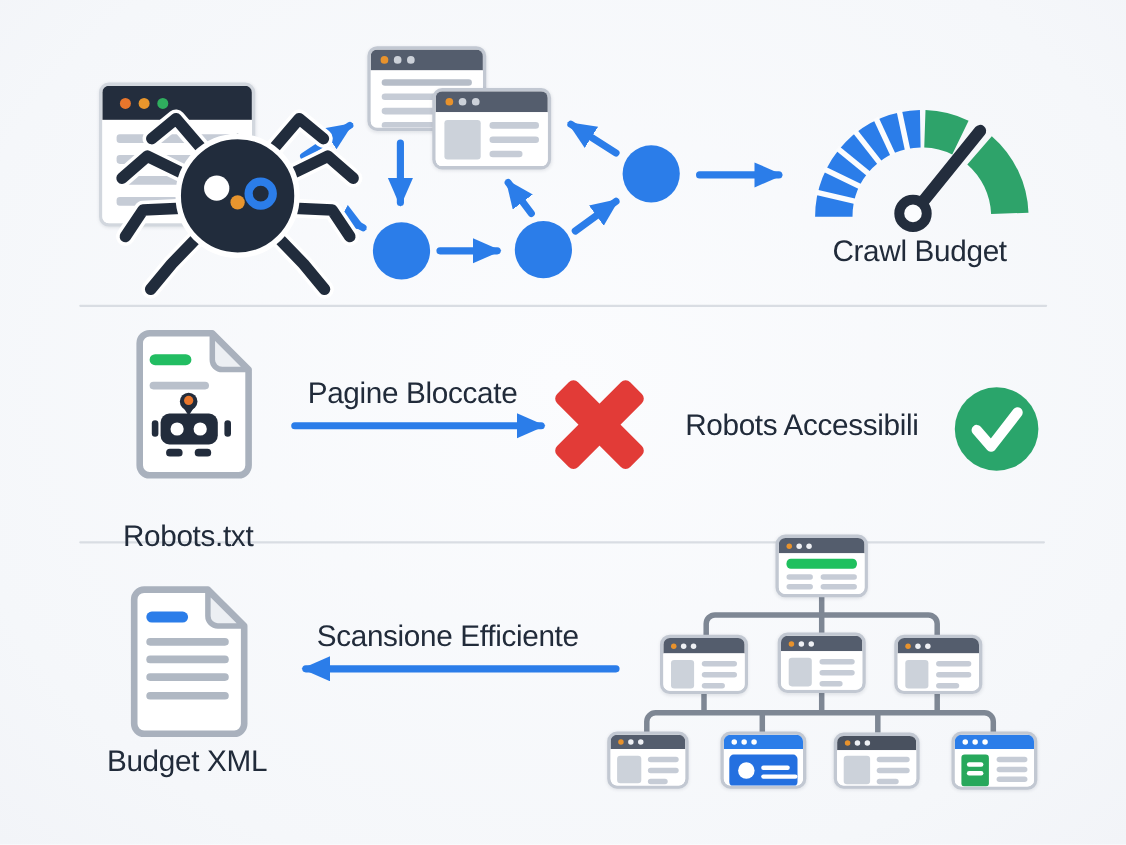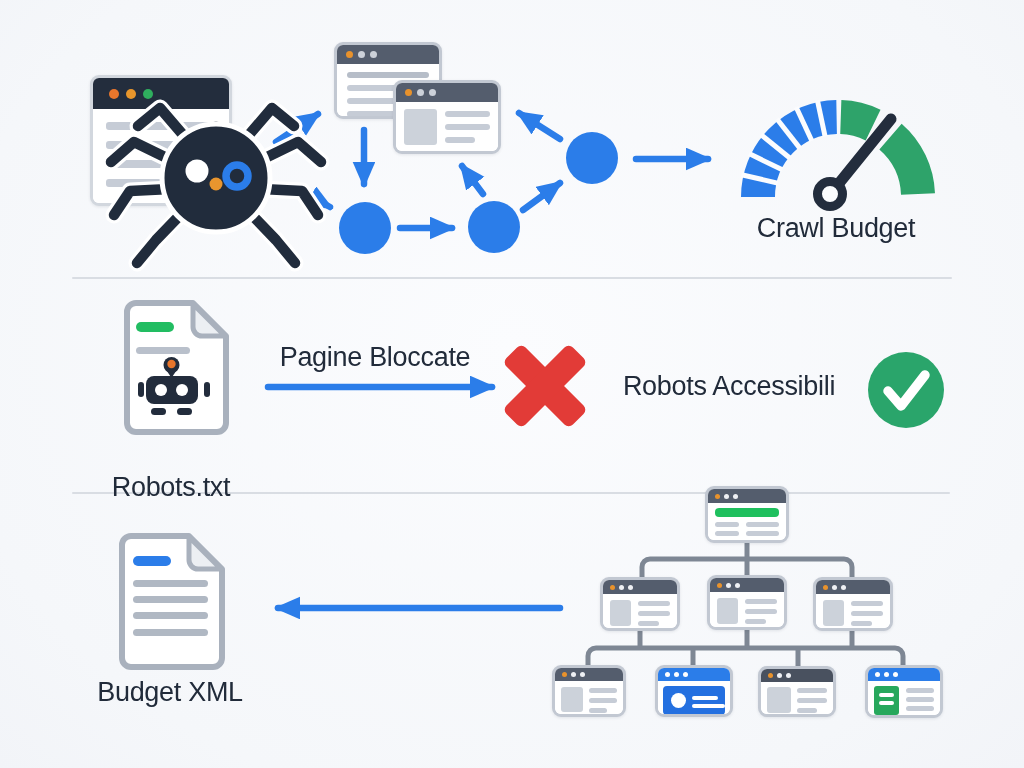--- a/index.html
+++ b/index.html
@@ -337,15 +337,16 @@
       <rect x="133" y="629" width="75" height="7" rx="3.5" fill="#b0b8c3"></rect>
     </g>
 
     <path d="M560,608 L278,608" stroke="#2b7de9" stroke-width="6.5" stroke-linecap="round" fill="none" marker-end="url(#ah)"></path>
   </svg>
 
   <div class="lbl" style="left:836px;top:213px;">Crawl Budget</div>
   <div class="lbl" style="left:171px;top:444px;margin-top:28px;">Robots.txt</div>
   <div class="lbl" style="left:375px;top:342px;">Pagine Bloccate</div>
   <div class="lbl" style="left:729px;top:371px;">Robots Accessibili</div>
+  <div class="lbl" style="left:407px;top:563px;">Scansione Efficiente</div>
   <div class="lbl" style="left:170px;top:677px;">Budget XML</div>
 
 </div>
 
 </body></html>

